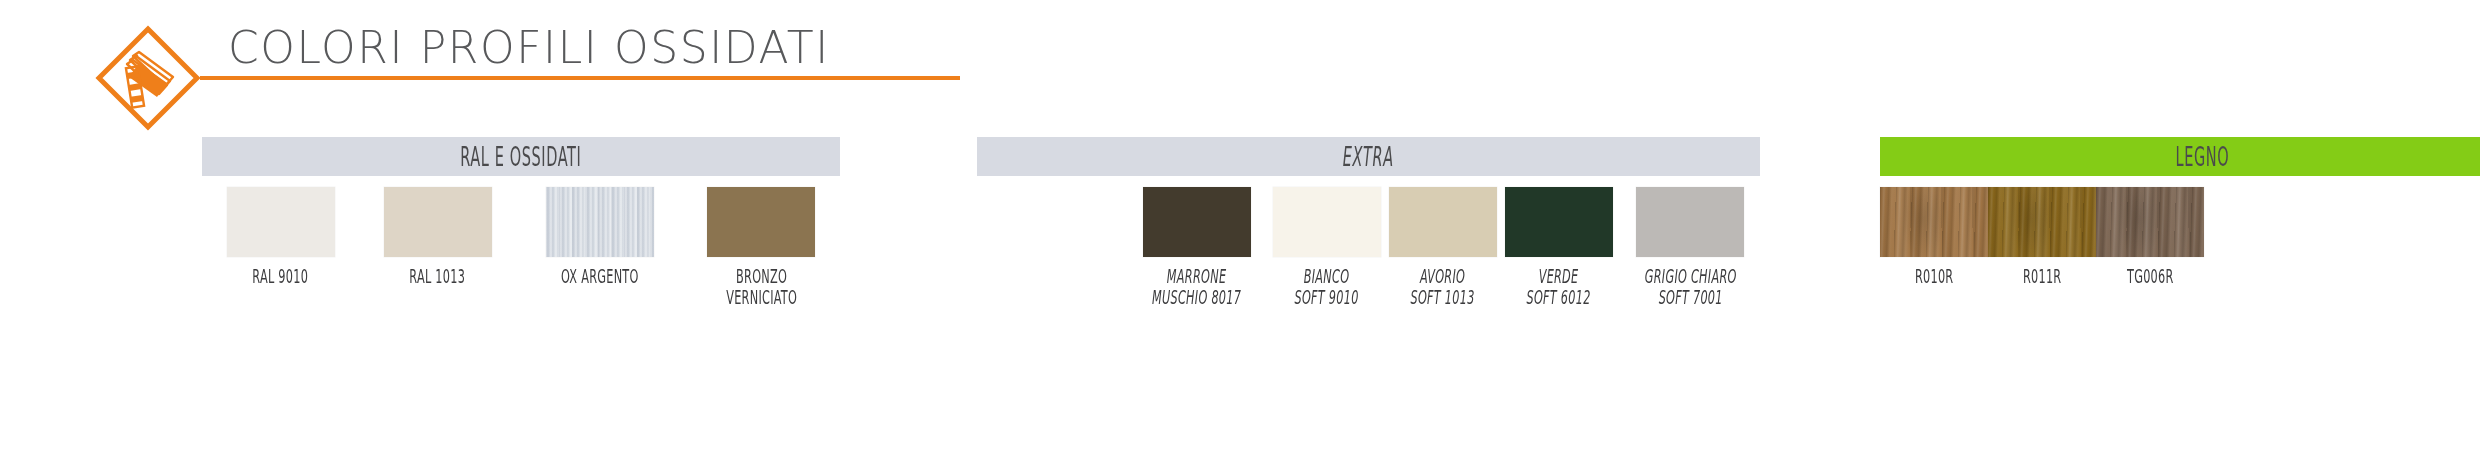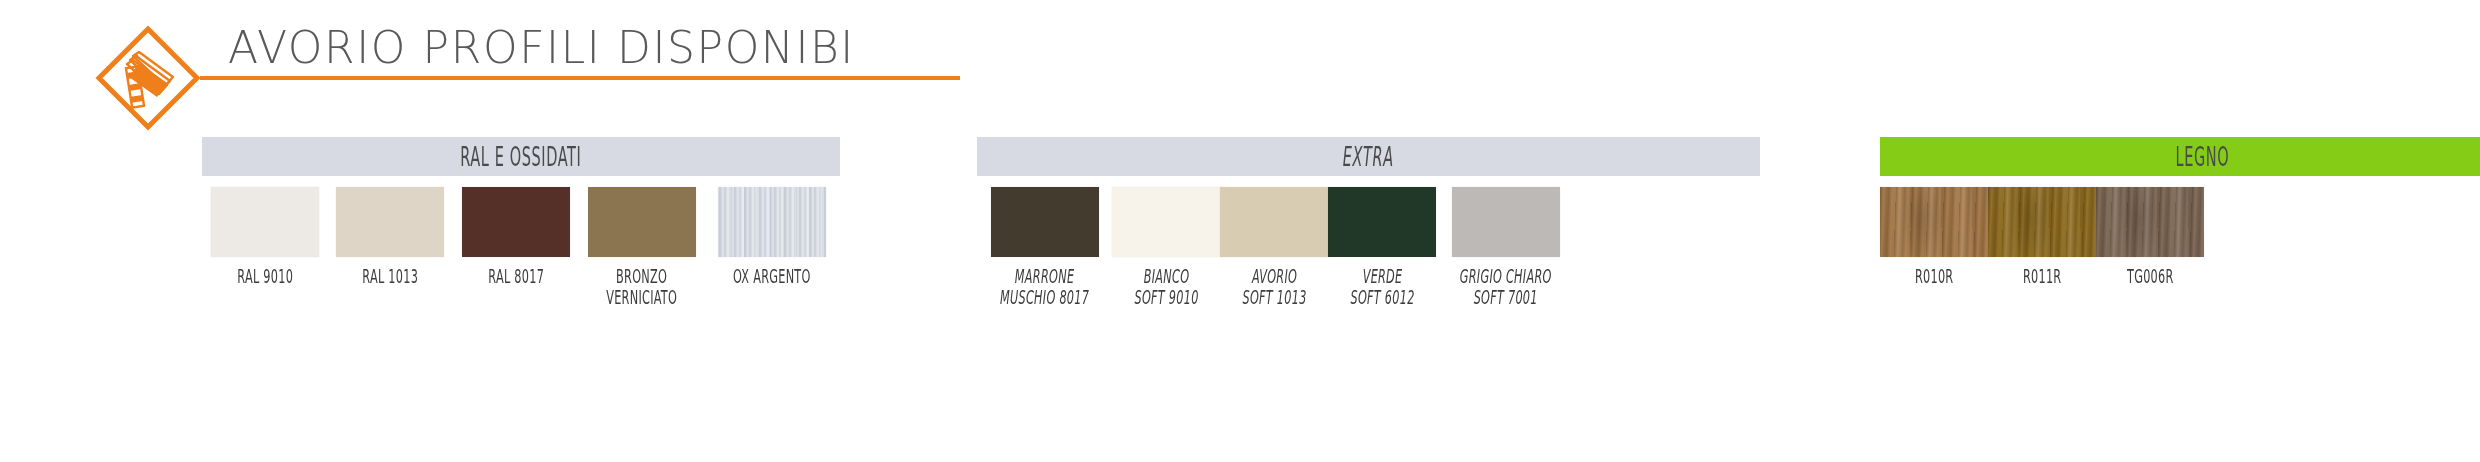--- a/index.html
+++ b/index.html
@@ -178,59 +178,55 @@
           <rect x="34" y="59" width="12" height="6" fill="#EF7F1A"></rect>
           <rect x="34" y="71" width="12" height="6" fill="#EF7F1A"></rect>
         </g>
       </g>
 
       <circle cx="41.5" cy="31" r="1.8" fill="#EF7F1A"></circle>
     </svg>
   </div>
 
   <div id="title-block">
-    <div id="page-title">AVORIO PROFILI DISPONIBI</div>
+    <div id="page-title">COLORI PROFILI OSSIDATI</div>
   </div>
   <div id="title-rule"></div>
 </div>
 
 <div id="groups">
     <div class="color-group" style="left: 202px;">
       <div class="group-header" style="width: 638px; background: rgb(215, 218, 226);">
         <span class="group-header-label">RAL E OSSIDATI</span>
       </div>
       <div class="swatch-row" style="width: 638px; justify-content: space-around;">
         <div class="swatch-cell">
           <div class="swatch-chip" style="background-color: rgb(237, 234, 229);"></div>
           <div class="swatch-label">RAL 9010</div>
         </div>
         <div class="swatch-cell">
           <div class="swatch-chip" style="background-color: rgb(222, 213, 198);"></div>
           <div class="swatch-label">RAL 1013</div>
         </div>
         <div class="swatch-cell">
-          <div class="swatch-chip" style="background-color: rgb(84, 48, 41);"></div>
-          <div class="swatch-label">RAL 8017</div>
+          <div class="swatch-chip tex-brushed" style="background-color: rgb(210, 216, 224);"></div>
+          <div class="swatch-label">OX ARGENTO</div>
         </div>
         <div class="swatch-cell">
           <div class="swatch-chip" style="background-color: rgb(139, 116, 80);"></div>
           <div class="swatch-label">BRONZO
 VERNICIATO</div>
-        </div>
-        <div class="swatch-cell">
-          <div class="swatch-chip tex-brushed" style="background-color: rgb(210, 216, 224);"></div>
-          <div class="swatch-label">OX ARGENTO</div>
         </div>
       </div>
     </div>
     <div class="color-group" style="left: 977px; font-style: italic;">
       <div class="group-header" style="width: 783px; background: rgb(215, 218, 226);">
         <span class="group-header-label">EXTRA</span>
       </div>
-      <div class="swatch-row" style="width: 783px; justify-content: flex-start;">
+      <div class="swatch-row" style="width: 783px; justify-content: flex-end; gap: 8px;">
         <div class="swatch-cell">
           <div class="swatch-chip" style="background-color: rgb(67, 59, 45);"></div>
           <div class="swatch-label">MARRONE
 MUSCHIO 8017</div>
         </div>
         <div class="swatch-cell">
           <div class="swatch-chip" style="background-color: rgb(247, 243, 234);"></div>
           <div class="swatch-label">BIANCO
 SOFT 9010</div>
         </div>

